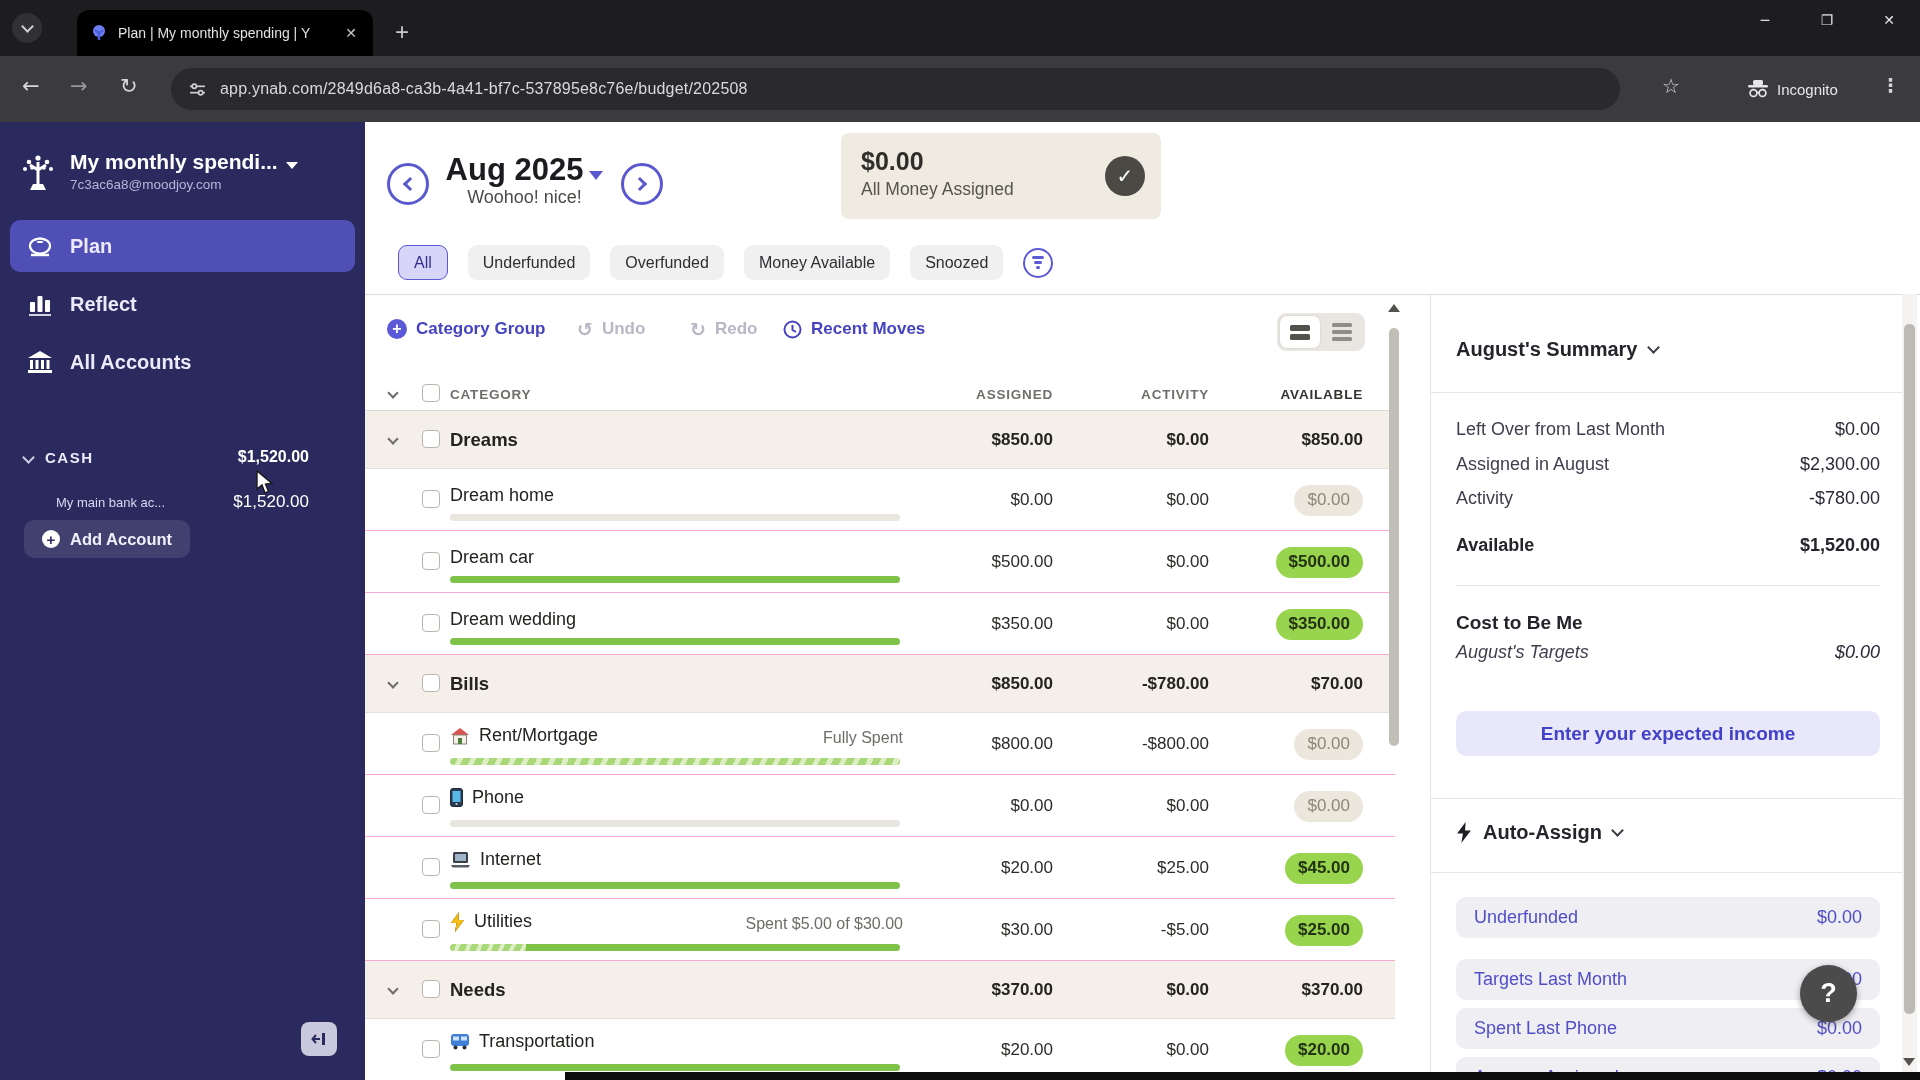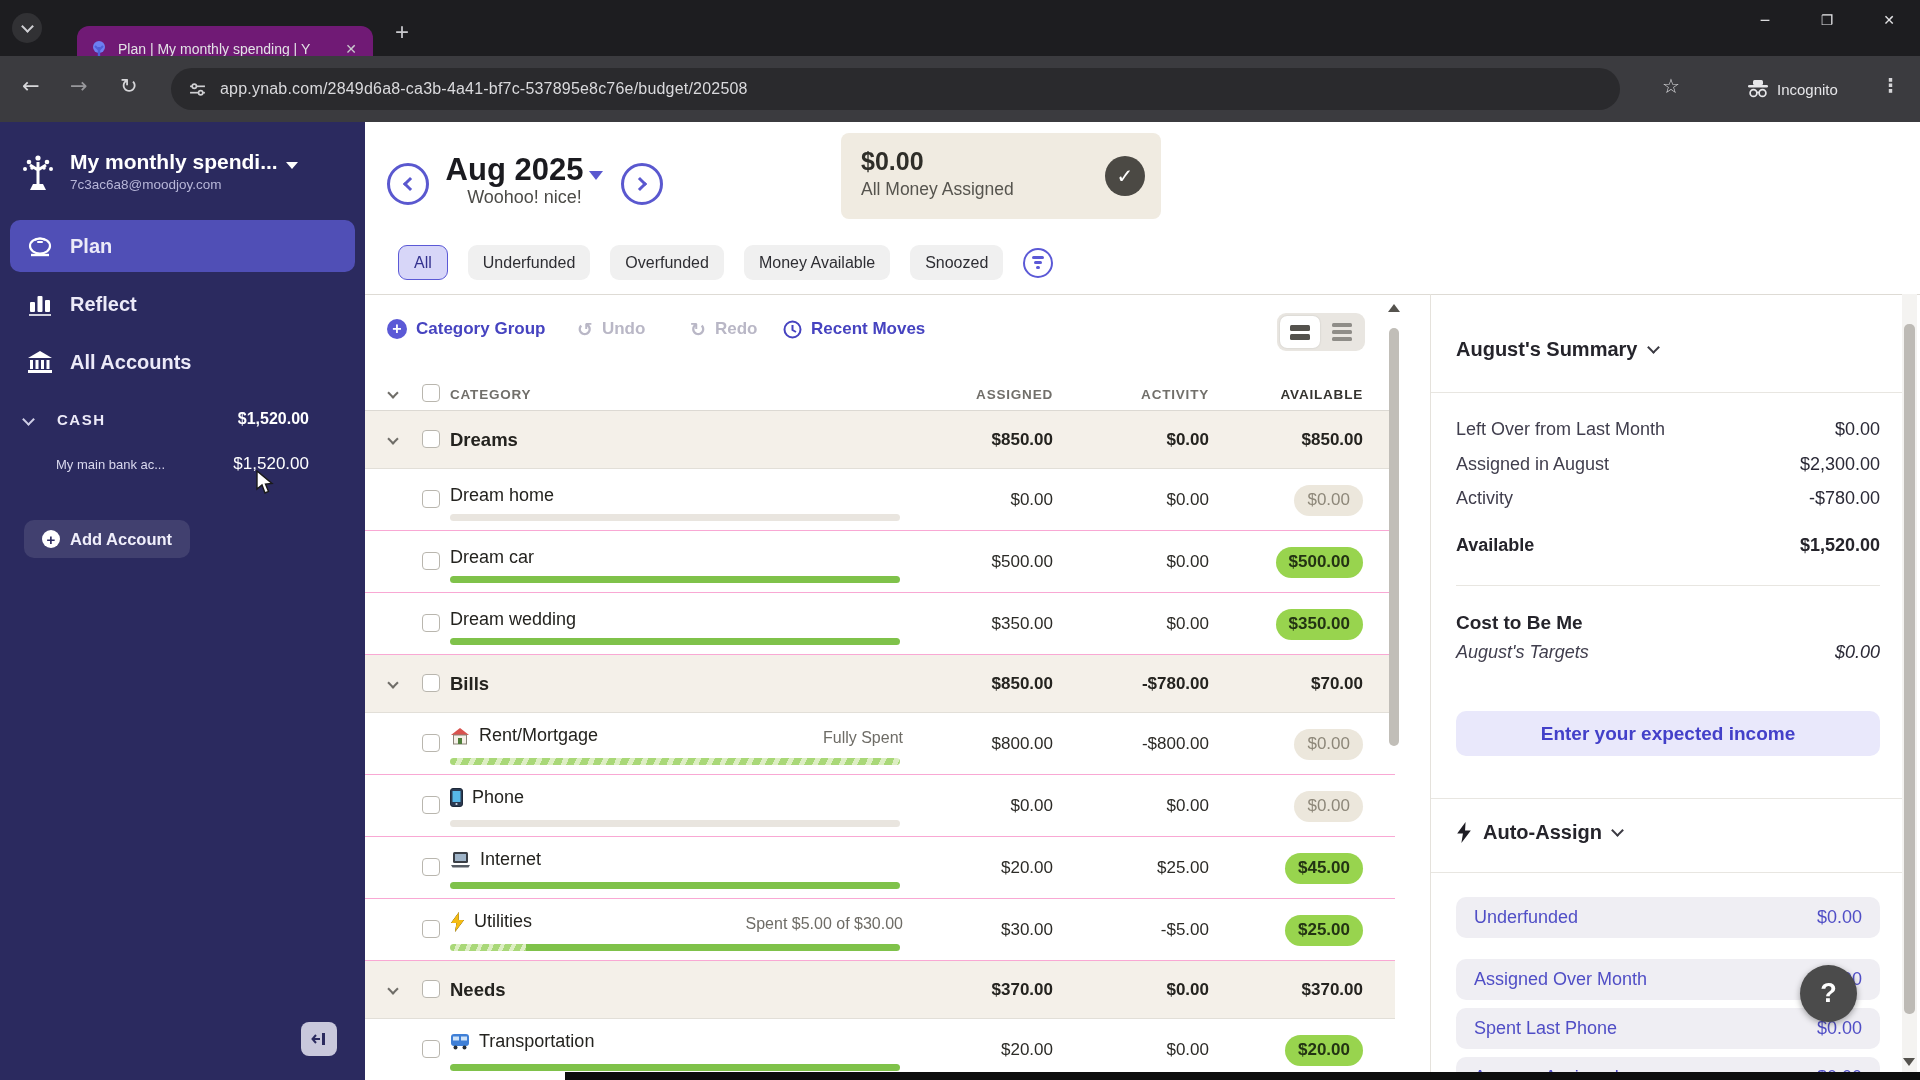--- a/index.html
+++ b/index.html
@@ -3,21 +3,21 @@
 <meta charset="utf-8">
 <style>
   * { margin:0; padding:0; box-sizing:border-box; }
   body { background:#000; font-family:"Liberation Sans", sans-serif; }
   .screen { position:relative; width:1920px; height:1080px; background:#fff; overflow:hidden; }
 
   
   .tabstrip { position:absolute; top:0; left:0; right:0; height:56px; background:#1d1d20; }
   .tab-search { position:absolute; left:12px; top:13px; width:30px; height:30px; border-radius:50%; background:#313134; display:flex; align-items:center; justify-content:center; }
   .chev { display:inline-block; width:9px; height:9px; border-right:2px solid #cfcfd3; border-bottom:2px solid #cfcfd3; transform:rotate(45deg); margin-top:-4px; }
-  .tab { position:absolute; left:77px; top:26px; width:296px; height:46px; background:#701a75; border-radius:12px 12px 0 0; display:flex; align-items:center; padding:12px 12px; gap:9px; }
+  .tab { position:absolute; left:77px; top:10px; width:296px; height:46px; background:#000000; border-radius:12px 12px 0 0; display:flex; align-items:center; padding:12px 12px; gap:9px; }
   .favicon { width:20px; height:20px; flex:0 0 auto; }
   .tab-title { flex:1; font-size:14px; color:#e2e2e5; white-space:nowrap; overflow:hidden; }
   .tab-close { color:#c9c9cd; font-size:14px; font-family:"DejaVu Sans",sans-serif; padding:2px 4px; }
   .new-tab { position:absolute; left:395px; top:16px; color:#c9c9cd; font-size:24px; font-weight:400; line-height:32px; }
   .win-controls { position:absolute; right:0; top:0; height:40px; display:flex; }
   .win-btn { width:62px; height:40px; display:flex; align-items:center; justify-content:center; color:#e3e3e5; font-size:14px; font-family:"DejaVu Sans",sans-serif; }
   .browser-toolbar { position:absolute; top:56px; left:0; right:0; height:66px; background:#3b3b3f; }
   .nav-ic { position:absolute; top:74px; font-size:21px; color:#d6d6d9; font-family:"DejaVu Sans",sans-serif; }
   .omnibox { position:absolute; left:171px; right:300px; top:68px; height:42px; border-radius:21px; background:#2a2a2d; display:flex; align-items:center; padding:0 18px; gap:14px; }
   .url-text { font-size:16px; color:#dadadd; letter-spacing:.2px; white-space:nowrap; overflow:hidden; }
@@ -26,21 +26,21 @@
 
   
   .sidebar { position:absolute; left:0; top:122px; width:365px; bottom:0; background:#2b2a5f; color:#fff; }
   .budget-head { display:flex; gap:12px; padding:28px 14px 0 18px; align-items:flex-start; }
   .budget-name { font-size:21px; font-weight:700; color:#fff; white-space:nowrap; }
   .budget-email { font-size:13.5px; color:#b7b6d8; margin-top:3px; }
   .tri-down-w { display:inline-block; width:0; height:0; border-left:6px solid transparent; border-right:6px solid transparent; border-top:7px solid #fff; margin-left:8px; }
   .nav-item { position:relative; margin:6px 10px; height:52px; border-radius:10px; display:flex; align-items:center; gap:16px; padding:0 16px; font-size:20px; font-weight:600; color:#eceaf8; }
   .nav-item.active { background:#504fb6; }
   .nav-ico { width:28px; display:flex; justify-content:center; }
-  .cash-row { display:flex; align-items:center; margin-top:22px; padding:0 56px 0 24px; gap:24px; }
+  .cash-row { display:flex; align-items:center; margin-top:60px; padding:0 56px 0 24px; gap:12px; }
   .cash-label { font-size:15px; font-weight:700; letter-spacing:1.5px; color:#eceaf8; }
   .cash-amt { margin-left:auto; font-size:16px; font-weight:600; color:#fff; }
   .acct-row { display:flex; align-items:center; margin-top:26px; padding:0 56px 0 56px; }
   .acct-name { font-size:13px; color:#d9d8ee; }
   .acct-amt { margin-left:auto; font-size:17px; color:#fff; }
   .add-acct { position:absolute; left:24px; top:398px; background:#41406f; border-radius:10px; height:38px; display:flex; align-items:center; gap:10px; padding:0 18px; font-size:16.5px; font-weight:600; color:#f0effb; }
   .plus-circ { width:18px; height:18px; border-radius:50%; background:#fff; color:#2b2a5f; font-size:15px; font-weight:700; display:flex; align-items:center; justify-content:center; line-height:1; }
   .collapse-btn { position:absolute; right:28px; bottom:24px; width:36px; height:34px; border-radius:8px; background:#c9c8dc; display:flex; align-items:center; justify-content:center; }
 
   
@@ -546,21 +546,21 @@
           <span>Auto-Assign</span>
           <span class="chev-d"></span>
         </div>
         <div class="hr" style="top:578px;"></div>
 
         <div class="aa-row" style="top:603px;">
           <span>Underfunded</span>
           <span class="val">$0.00</span>
         </div>
         <div class="aa-row" style="top:665px;">
-          <span>Assigned Over Month</span>
+          <span>Targets Last Month</span>
           <span class="val">$0.00</span>
         </div>
         <div class="aa-row" style="top:714px;">
           <span>Spent Last Phone</span>
           <span class="val">$0.00</span>
         </div>
         <div class="aa-row" style="top:763px;">
           <span>Average Assigned</span>
           <span class="val">$0.00</span>
         </div>

